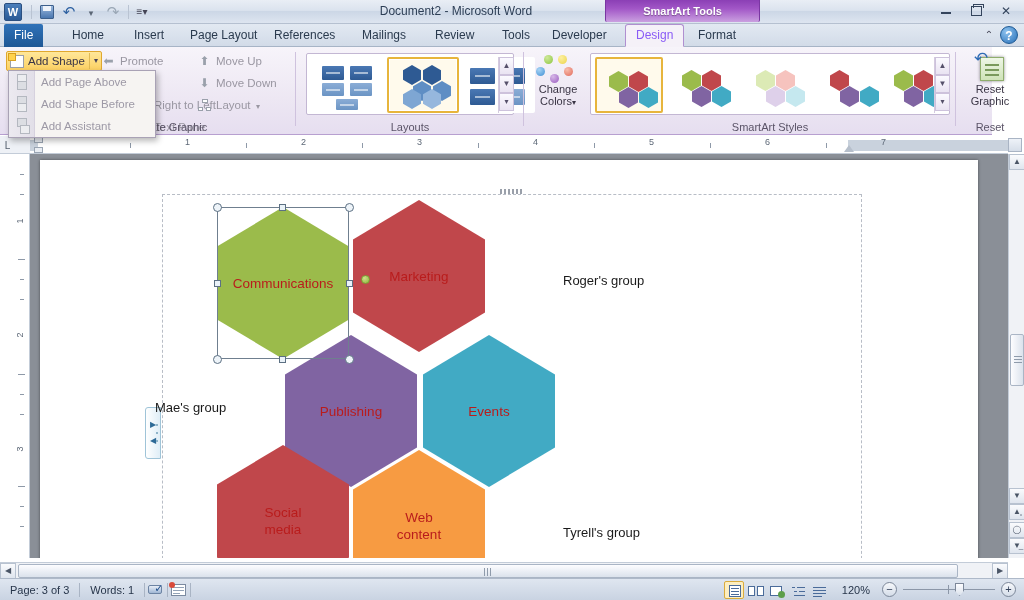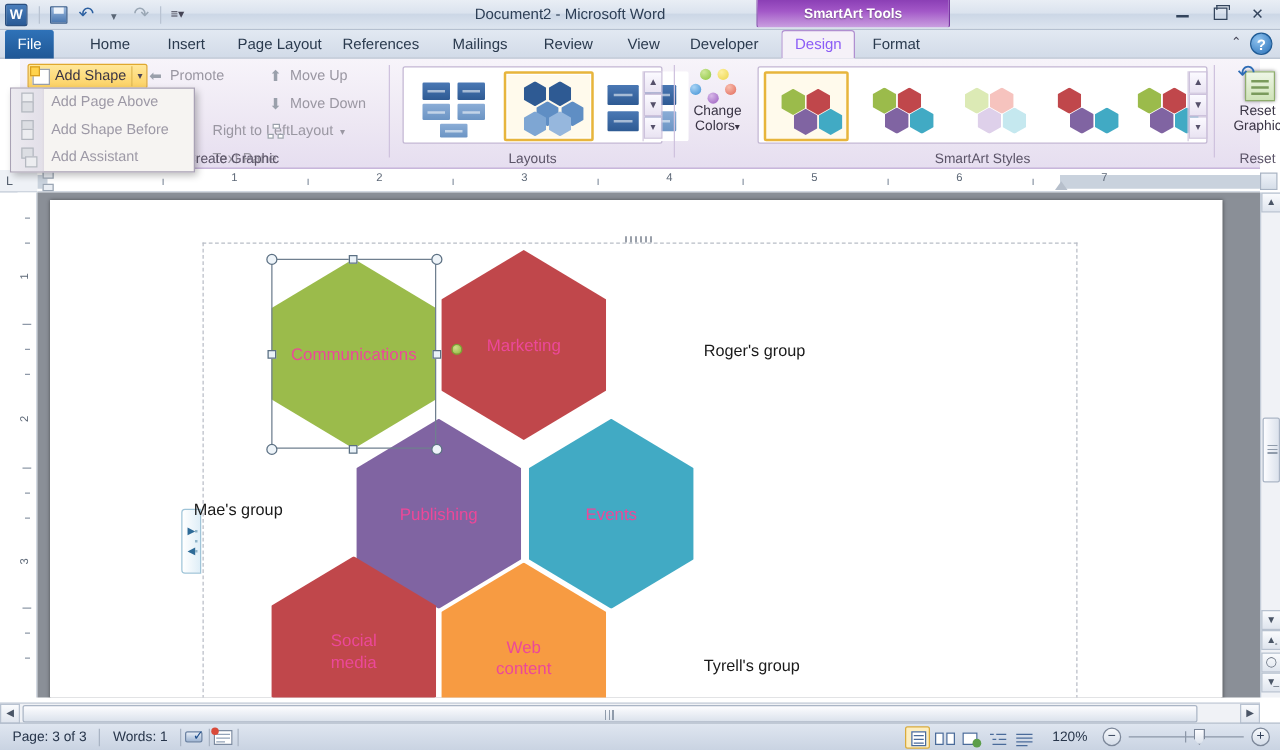--- a/index.html
+++ b/index.html
@@ -85,21 +85,21 @@
     background: radial-gradient(circle at 35% 30%, #8fc3ef, #2870b8);
     color:#fff; font-size:12px; font-weight:bold; text-align:center; line-height:18px;
     border:1px solid #1e5a94; cursor:pointer;
   }
   .ribbon-collapse{
     position:absolute; right:28px; top:4px; width:14px;height:14px;color:#445; font-size:10px; text-align:center;line-height:14px;cursor:pointer;
   }
 
   
   .ribbon {
-    position:absolute; left:16px; top:47px; width:992px; height:88px;
+    position:absolute; left:0; top:47px; width:992px; height:88px;
     background: linear-gradient(to bottom,#f7f4fa,#ede7f3 60%,#e6def0);
     border-bottom: 1px solid #b79fd0;
   }
   .rgroup { position:absolute; top:0; height:88px; }
   .rgroup .glabel {
     position:absolute; bottom:2px; left:0; width:100%; text-align:center;
     font-size:11px; color:#5b5468;
   }
   .gsep { position:absolute; top:5px; width:1px; height:74px; background:#cfc2de; }
 
@@ -206,21 +206,21 @@
     background:repeating-linear-gradient(to right,#9aa0aa 0,#9aa0aa 2px,transparent 2px,transparent 4px);}
 
   .hex{ position:absolute; }
   .hex .shape{
     width:100%; height:100%;
     clip-path: polygon(50% 0%, 100% 26%, 100% 74%, 50% 100%, 0% 74%, 0% 26%);
   }
   .hex .txt{
     position:absolute; left:0; top:0; width:100%; height:100%;
     display:flex; align-items:center; justify-content:center; text-align:center;
-    color:#ec4899; font-size:13.5px; line-height:17px; pointer-events:none;
+    color:#b91c1c; font-size:13.5px; line-height:17px; pointer-events:none;
   }
   .grp-label{ position:absolute; font-size:13px; color:#1a1a1a; white-space:nowrap;}
 
   
   .selbox{ position:absolute; border:1px solid #6f7f8f; }
   .handle{ position:absolute; width:7px; height:7px; background:#eaf2f8; border:1px solid #5c7083;}
   .rot-handle{ position:absolute; width:9px; height:9px; border-radius:50%; background:#eef4f9; border:1px solid #5c7083;}
 
   .bullet-dot{
     position:absolute; width:9px; height:9px; border-radius:50%;
@@ -339,21 +339,21 @@
   </div>
 
   <div class="tabsrow">
     <div class="tab file" style="left:4px;">File</div>
     <div class="tab" style="left:62px;">Home</div>
     <div class="tab" style="left:124px;">Insert</div>
     <div class="tab" style="left:180px;">Page Layout</div>
     <div class="tab" style="left:264px;">References</div>
     <div class="tab" style="left:352px;">Mailings</div>
     <div class="tab" style="left:425px;">Review</div>
-    <div class="tab" style="left:492px;">View</div>
+    <div class="tab" style="left:492px;">Tools</div>
     <div class="tab" style="left:542px;">Developer</div>
     <div class="tab active" style="left:625px;">Design</div>
     <div class="tab" style="left:688px;">Format</div>
 
     <div class="ribbon-collapse">⌃</div>
     <div class="help-btn">?</div>
   </div>
 
   <div class="ribbon">
 

